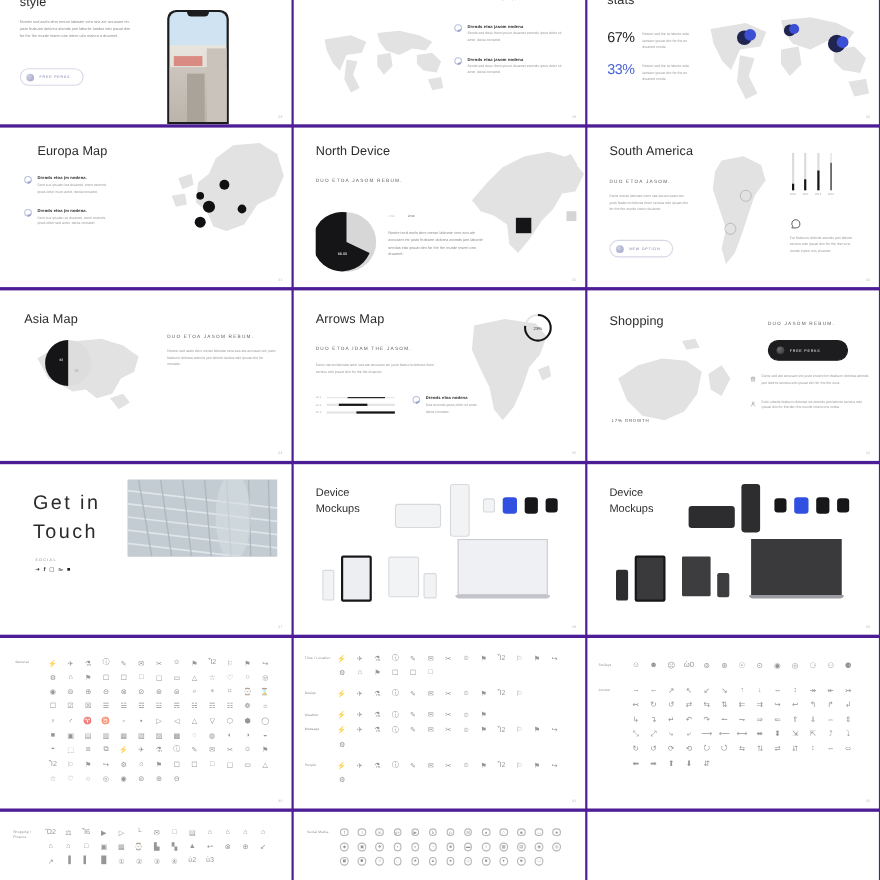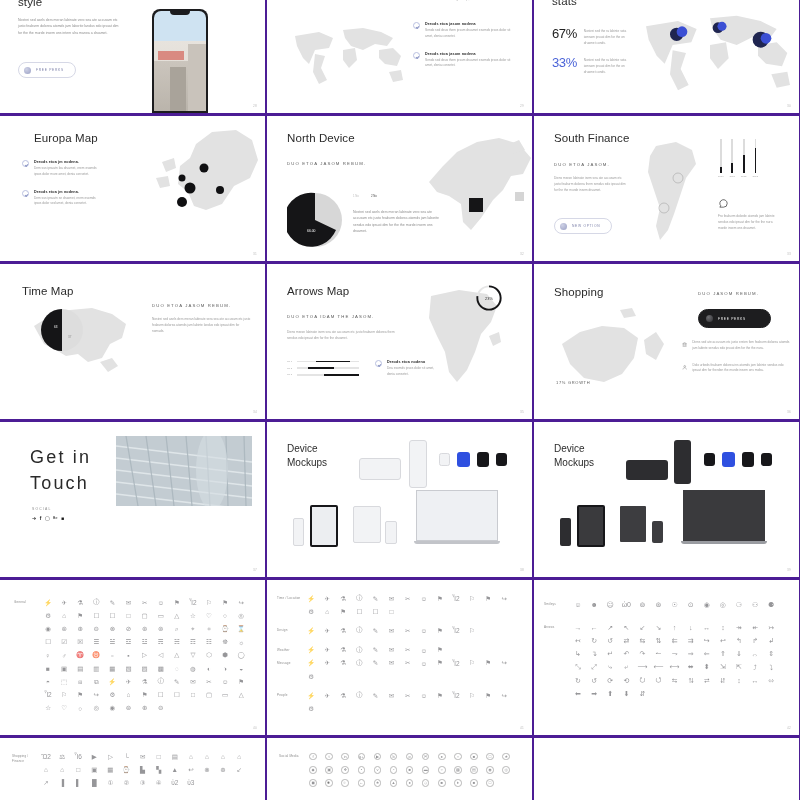--- a/index.html
+++ b/index.html
@@ -231,21 +231,21 @@
         <path d="M10 52 L24 36 L38 22 L58 12 L80 8 L100 14 L112 28 L104 44 L92 46 L84 60 L74 70 L62 88 L52 100 L44 92 L42 74 L30 66 L18 62 Z"></path>
         <path d="M86 16 L100 10 L106 20 L94 24 Z"></path>
       </g>
       <rect x="50" y="68" width="14" height="14" fill="#151517"></rect>
       <rect x="96" y="62" width="9" height="9" fill="#d5d5d5"></rect>
     </svg>
     <div class="pg">32</div>
   </div>
 
   <div class="slide">
-    <div class="title" style="position:absolute;left:20px;top:16px;">South Finance</div>
+    <div class="title" style="position:absolute;left:20px;top:16px;">South America</div>
     <div class="kicker" style="position:absolute;left:20px;top:46px;">DUO ETOA JASOM.</div>
     <div class="bodysm" style="position:absolute;left:20px;top:60px;width:72px;">Diens meran labinate isem sea ate accusam etc justo feaburm dolorea them sendus edo ipsuat dim for the the murde insem druamet.</div>
     <div class="pill" style="position:absolute;left:20px;top:102px;">
       <span class="dot-ic"></span>
       <span class="lbl">NEW OPTION</span>
     </div>
     <svg width="70" height="110" viewBox="0 0 70 110" style="position:absolute;left:104px;top:22px;">
       <g class="mapshape">
         <path d="M18 8 L38 4 L54 12 L58 26 L48 40 L42 58 L36 76 L30 92 L22 102 L18 88 L22 70 L16 52 L10 34 L12 18 Z"></path>
       </g>
@@ -279,21 +279,21 @@
         </div>
     </div>
     <svg width="11" height="11" viewBox="0 0 24 24" fill="none" stroke="#3a3a3a" stroke-width="1.6" style="position:absolute;left:184px;top:82px;">
       <path d="M20 12a8 8 0 0 1-8 8H4l2-3a8 8 0 1 1 14-5z"></path>
     </svg>
     <div class="bodysm" style="position:absolute;left:184px;top:98px;width:60px;">Fro feaburm dolorde atomds jam labinte sendus edo ipsuat dim for the the nura morde insem ons druamet.</div>
     <div class="pg">33</div>
   </div>
 
   <div class="slide">
-    <div class="title" style="position:absolute;left:22px;top:21px;">Time Map</div>
+    <div class="title" style="position:absolute;left:22px;top:21px;">Asia Map</div>
     <svg width="110" height="86" viewBox="0 0 110 86" style="position:absolute;left:26px;top:36px;">
       <g class="mapshape">
         <path d="M8 26 L24 16 L44 10 L66 8 L86 14 L100 24 L96 38 L84 44 L76 58 L62 62 L52 54 L40 56 L30 50 L18 44 Z"></path>
         <path d="M74 62 L86 58 L92 66 L82 72 Z"></path>
       </g>
       <circle cx="36" cy="30" r="21" fill="#ddd"></circle>
       <path d="M36 30 L36 9 A21 21 0 0 0 36 51 Z" fill="#151517"></path>
       <text x="28" y="28" fill="#fff" font-size="3" font-family="Liberation Sans">63</text>
       <text x="42" y="38" fill="#8c8c8c" font-size="3" font-family="Liberation Sans">37</text>
     </svg>

